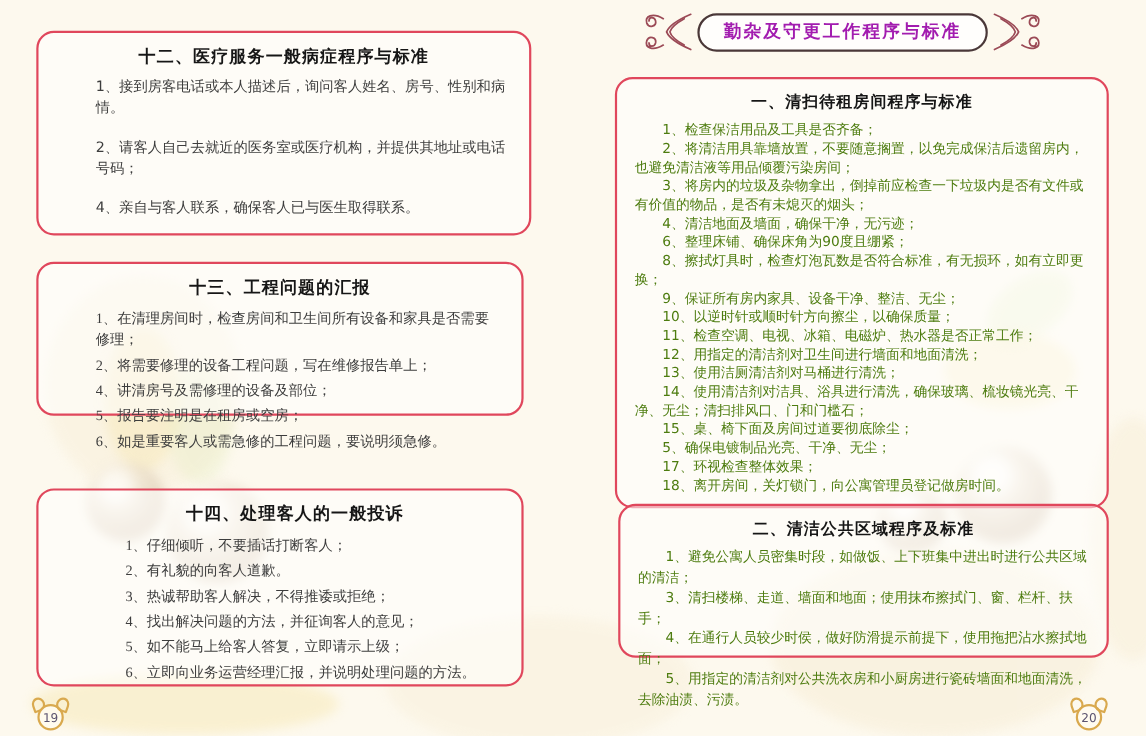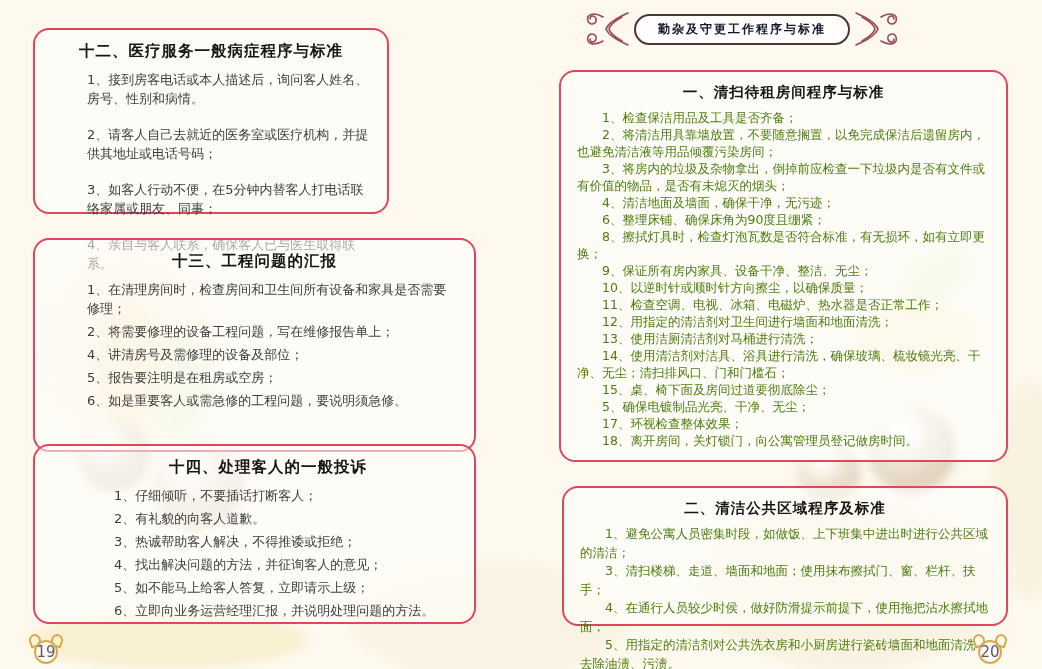--- a/index.html
+++ b/index.html
@@ -21,45 +21,45 @@
     background:rgba(255,255,255,0.55);
     padding:6px 0 0 0;
   }
   .box-title{
     margin:5px 0 7px;text-align:center;
     font-size:15.5px;font-weight:bold;color:#161616;letter-spacing:1px;
   }
   .box-title.small{font-size:14.5px;}
   .list-left{display:flex;flex-direction:column;padding:2px 18px 0 52px;}
   .gap-wide{gap:18px;}
-  .gap-tight{gap:4.5px;}
+  .gap-tight{gap:4.5px;font-family:Liberation Serif, serif;}
   .list-left .item{margin:0;font-size:13px;line-height:18.5px;color:#3d3d3d;}
   .list-right{display:block;}
   .list-right .para{
     margin:0;padding:0 16px;text-indent:2em;
     font-size:12.5px;line-height:17px;color:#4d7c0f;
   }
   .list-right.loose .para{line-height:18.5px;}
   
   .banner{position:absolute;left:583px;top:6px;height:46px;z-index:2;
     display:flex;align-items:center;gap:5px;}
   .banner-pill{
     border:2px solid #4a3838;border-radius:24px;
     padding:5px 22px;background:rgba(255,255,255,0.8);
-    font-size:12px;font-weight:bold;letter-spacing:2px;color:#0f172a;white-space:nowrap;
+    font-size:16px;font-weight:bold;letter-spacing:2px;color:#a21caf;white-space:nowrap;
   }
   .flourish{width:46px;height:40px;}
   .flourish.mirror{transform:scaleX(-1);}
   
   .badge{position:absolute;width:36px;height:34px;z-index:2;}
   .badge .ring{
     position:absolute;left:6px;top:8px;width:20px;height:20px;
     border:2px solid #d9a94e;border-radius:50%;
     display:flex;align-items:center;justify-content:center;
-    font-size:15px;color:#5c5470;background:rgba(255,252,240,0.85);
+    font-size:11px;color:#5c5470;background:rgba(255,252,240,0.85);
   }
   .badge::before,.badge::after{
     content:"";position:absolute;top:2px;width:8px;height:9px;
     border:2px solid #d9a94e;border-radius:50% 50% 50% 10%;
   }
   .badge::before{left:1px;transform:rotate(-20deg);}
   .badge::after{right:1px;transform:rotate(20deg);border-radius:50% 50% 10% 50%;}
 </style>
 </head>
 <body>
@@ -73,31 +73,30 @@
   <div class="wm wm-eye" style="left:152px;top:438px;width:92px;height:92px;opacity:.45;"></div>
   <div class="wm wm-green" style="left:893px;top:252px;width:86px;height:54px;opacity:.45;transform:rotate(-25deg);border-radius:60% 40% 60% 40%;"></div>
   <div class="wm wm-yellow" style="left:858px;top:302px;width:120px;height:70px;opacity:.4;"></div>
   <div class="wm wm-eye" style="left:868px;top:406px;width:88px;height:88px;opacity:.55;"></div>
   <div class="wm wm-eye" style="left:798px;top:442px;width:62px;height:62px;opacity:.5;"></div>
   <div class="wm wm-cream" style="left:700px;top:500px;width:300px;height:170px;opacity:.65;"></div>
   <div class="wm wm-cream" style="left:990px;top:380px;width:80px;height:220px;opacity:.6;"></div>
   <div class="wm wm-cream" style="left:350px;top:560px;width:280px;height:120px;opacity:.5;"></div>
   <div class="wm wm-yellow" style="left:28px;top:612px;width:280px;height:56px;opacity:.45;"></div>
 
-  <section class="box" style="left:33px;top:28px;width:356px;height:186px;">
+  <section class="box" style="left:33px;top:28px;width:450px;height:186px;">
     <h2 class="box-title">十二、医疗服务一般病症程序与标准</h2>
     <div class="list-left gap-wide">
         <p class="item">1、接到房客电话或本人描述后，询问客人姓名、房号、性别和病情。</p>
         <p class="item">2、请客人自己去就近的医务室或医疗机构，并提供其地址或电话号码；</p>
-        <p class="item">3、如客人行动不便，在5分钟内替客人打电话联络家属或朋友、同事；</p>
         <p class="item">4、亲自与客人联系，确保客人已与医生取得联系。</p>
       </div>
   </section>
 
-  <section class="box" style="left:33px;top:238px;width:443px;height:214px;">
+  <section class="box" style="left:33px;top:238px;width:443px;height:140px;">
     <h2 class="box-title">十三、工程问题的汇报</h2>
     <div class="list-left gap-tight">
         <p class="item">1、在清理房间时，检查房间和卫生间所有设备和家具是否需要修理；</p>
         <p class="item">2、将需要修理的设备工程问题，写在维修报告单上；</p>
         <p class="item">4、讲清房号及需修理的设备及部位；</p>
         <p class="item">5、报告要注明是在租房或空房；</p>
         <p class="item">6、如是重要客人或需急修的工程问题，要说明须急修。</p>
       </div>
   </section>
 
@@ -144,21 +143,21 @@
         <p class="para">12、用指定的清洁剂对卫生间进行墙面和地面清洗；</p>
         <p class="para">13、使用洁厕清洁剂对马桶进行清洗；</p>
         <p class="para">14、使用清洁剂对洁具、浴具进行清洗，确保玻璃、梳妆镜光亮、干净、无尘；清扫排风口、门和门槛石；</p>
         <p class="para">15、桌、椅下面及房间过道要彻底除尘；</p>
         <p class="para">5、确保电镀制品光亮、干净、无尘；</p>
         <p class="para">17、环视检查整体效果；</p>
         <p class="para">18、离开房间，关灯锁门，向公寓管理员登记做房时间。</p>
       </div>
   </section>
 
-  <section class="box" style="left:562px;top:486px;width:446px;height:140px;">
+  <section class="box" style="left:562px;top:458px;width:446px;height:140px;">
     <h2 class="box-title small">二、清洁公共区域程序及标准</h2>
     <div class="list-right loose">
         <p class="para">1、避免公寓人员密集时段，如做饭、上下班集中进出时进行公共区域的清洁；</p>
         <p class="para">3、清扫楼梯、走道、墙面和地面；使用抹布擦拭门、窗、栏杆、扶手；</p>
         <p class="para">4、在通行人员较少时侯，做好防滑提示前提下，使用拖把沾水擦拭地面；</p>
         <p class="para">5、用指定的清洁剂对公共洗衣房和小厨房进行瓷砖墙面和地面清洗，去除油渍、污渍。</p>
       </div>
   </section>
 
   <div class="badge" style="left:28px;top:632px;">

